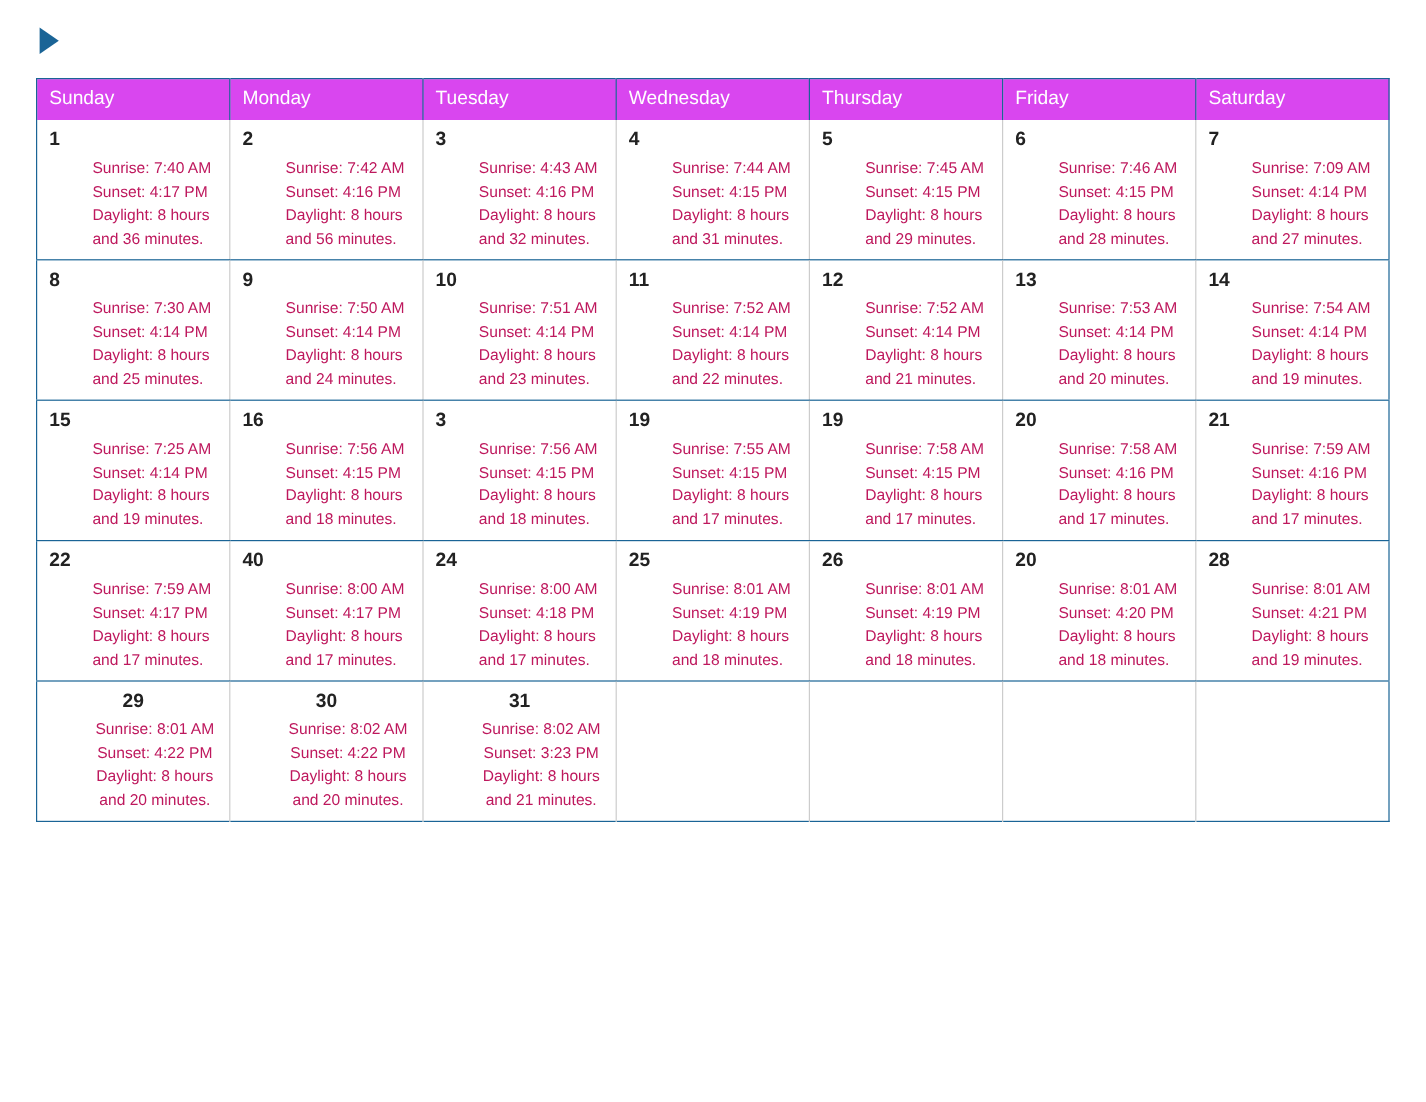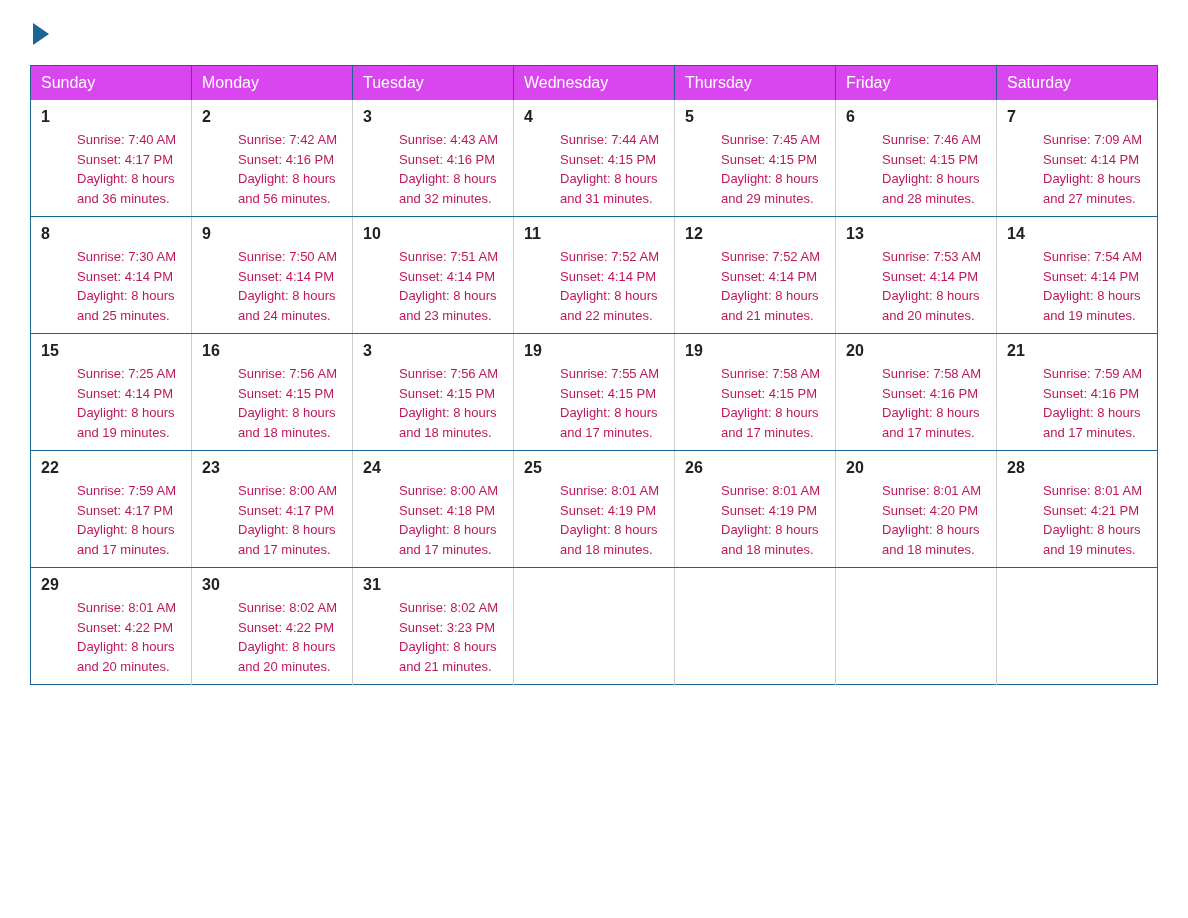--- a/index.html
+++ b/index.html
@@ -49,21 +49,21 @@
       vertical-align: top;
       padding: 8px 10px;
       border-right: 1px solid #ccc;
       border-bottom: 1px solid #1a6496;
       font-size: 13px;
       color: #333;
       width: 14.28%;
       min-height: 100px;
     }
     .calendar td:last-child { border-right: none; }
-    .calendar tr:last-child td { border-bottom: none; }
+    .calendar tr:last-child td { border-bottom: none; text-align: center; }
     .day-num {
       font-size: 16px;
       font-weight: bold;
       color: #222;
       display: block;
       margin-bottom: 4px;
     }
     .day-info {
       font-size: 13px;
       line-height: 1.5;
@@ -330,21 +330,21 @@
         <td>
         <span class="day-num">22</span>
         <div class="day-info">
           <span>Sunrise: 7:59 AM</span><br>
           <span>Sunset: 4:17 PM</span><br>
           <span>Daylight: 8 hours</span><br>
           <span>and 17 minutes.</span>
         </div>
       </td>
         <td>
-        <span class="day-num">23</span>
+        <span class="day-num">40</span>
         <div class="day-info">
           <span>Sunrise: 8:00 AM</span><br>
           <span>Sunset: 4:17 PM</span><br>
           <span>Daylight: 8 hours</span><br>
           <span>and 17 minutes.</span>
         </div>
       </td>
         <td>
         <span class="day-num">24</span>
         <div class="day-info">

